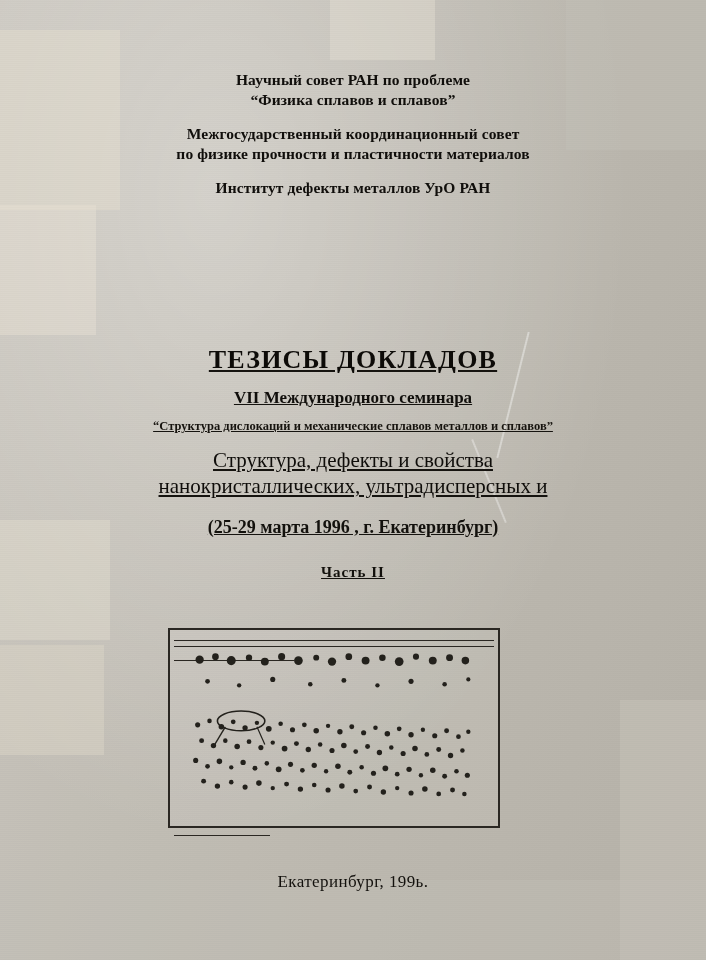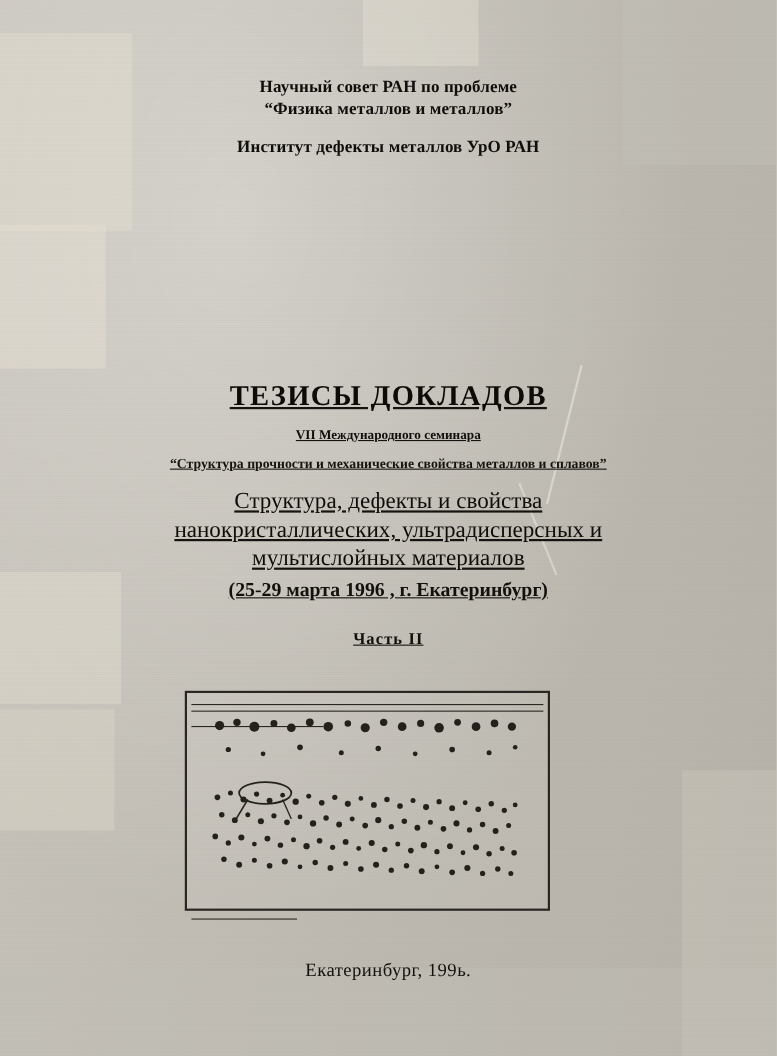--- a/index.html
+++ b/index.html
@@ -91,36 +91,36 @@
     text-decoration: underline;
   }
   .main-title {
     font-size: 26px;
     font-weight: bold;
     letter-spacing: 1.2px;
     color: #0d0b08;
     margin-bottom: 13px;
   }
   .subtitle-1 {
-    font-size: 12px;
+    font-size: 17px;
     font-weight: bold;
     margin-bottom: 11px;
     color: #100e0b;
   }
   .subtitle-2 {
     font-size: 12.5px;
     font-weight: bold;
     margin-bottom: 13px;
     color: #17140f;
   }
   .theme {
     font-size: 21px;
     line-height: 26px;
     color: #0f0d0a;
-    margin: 0 auto 6px auto;
+    margin: 0 auto 18px auto;
     width: 520px;
   }
   .dates {
     font-size: 18px;
     font-weight: bold;
     margin-bottom: 26px;
     color: #13110d;
   }
   .part {
     font-size: 15px;
@@ -196,37 +196,38 @@
   <div class="blotch b7"></div>
   <div class="blotch b8"></div>
   <div class="crease"></div>
   <div class="crease2"></div>
 
   <div class="content">
 
     <div class="masthead">
       <div class="grp">
         <div class="line">Научный совет РАН по проблеме</div>
-        <div class="line">“Физика металлов и металлов”</div>
+        <div class="line">“Физика сплавов и сплавов”</div>
       </div>
       <div class="grp">
+        <div class="line">Межгосударственный координационный совет</div>
+        <div class="line">по физике прочности и пластичности материалов</div>
       </div>
       <div class="grp">
         <div class="line">Институт дефекты металлов УрО РАН</div>
       </div>
     </div>
 
     <div class="titleblock">
       <div class="main-title">ТЕЗИСЫ ДОКЛАДОВ</div>
       <div class="subtitle-1">VII Международного семинара</div>
-      <div class="subtitle-2">“Структура прочности и механические свойства металлов и сплавов”</div>
+      <div class="subtitle-2">“Структура дислокаций и механические сплавов металлов и сплавов”</div>
       <div class="theme">
         <div>Структура, дефекты и свойства</div>
         <div>нанокристаллических, ультрадисперсных и</div>
-        <div>мультислойных материалов</div>
       </div>
       <div class="dates">(25-29 марта 1996 , г. Екатеринбург)</div>
       <div class="part">Часть  II</div>
     </div>
 
     <div class="figure-wrap">
       <div class="figure-frame">
         <div class="fig-line t1"></div>
         <div class="fig-line t2"></div>
         <div class="fig-line b1"></div>

